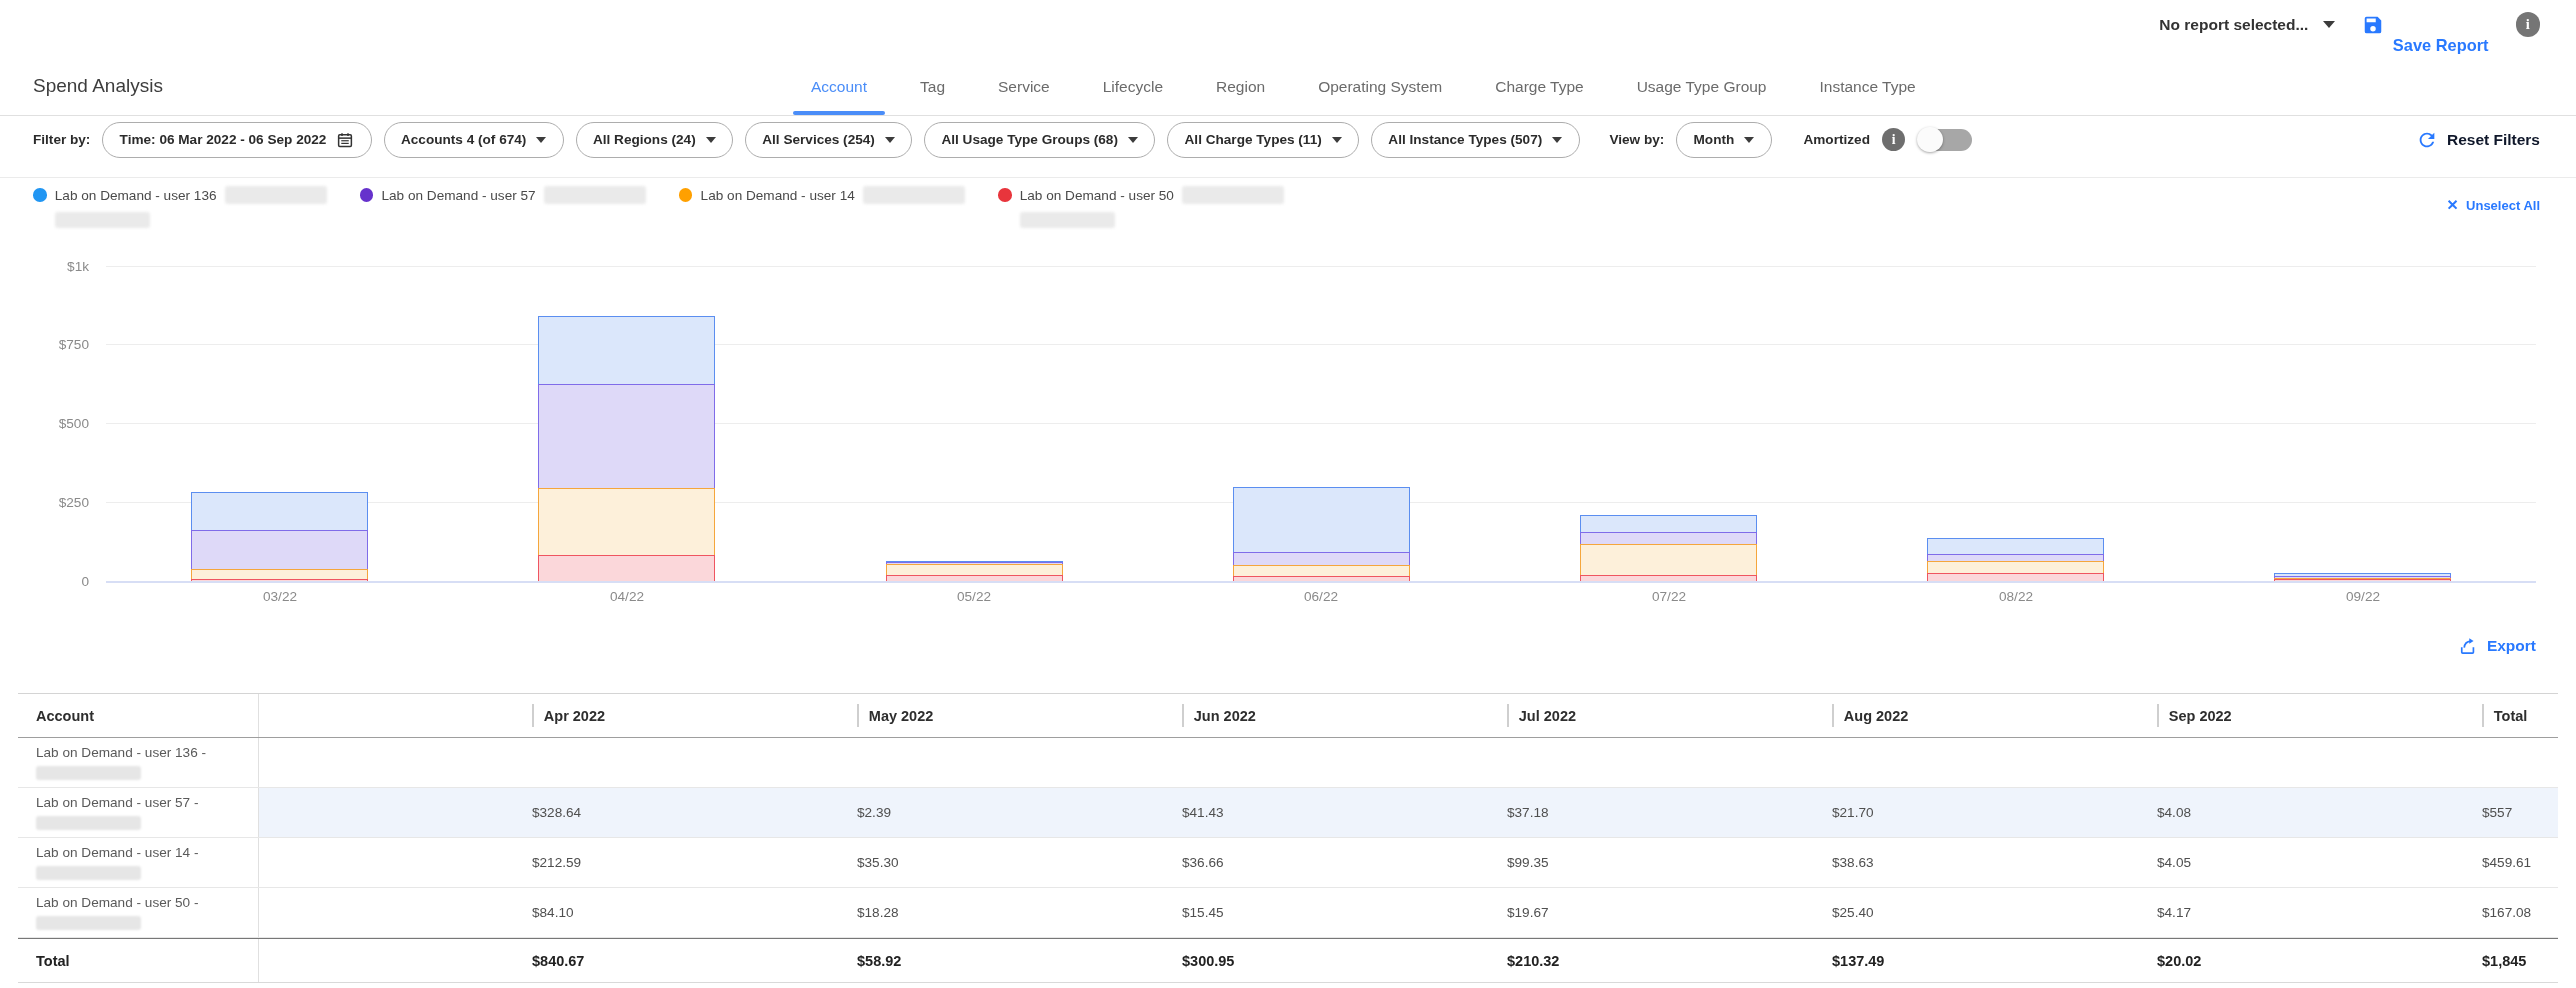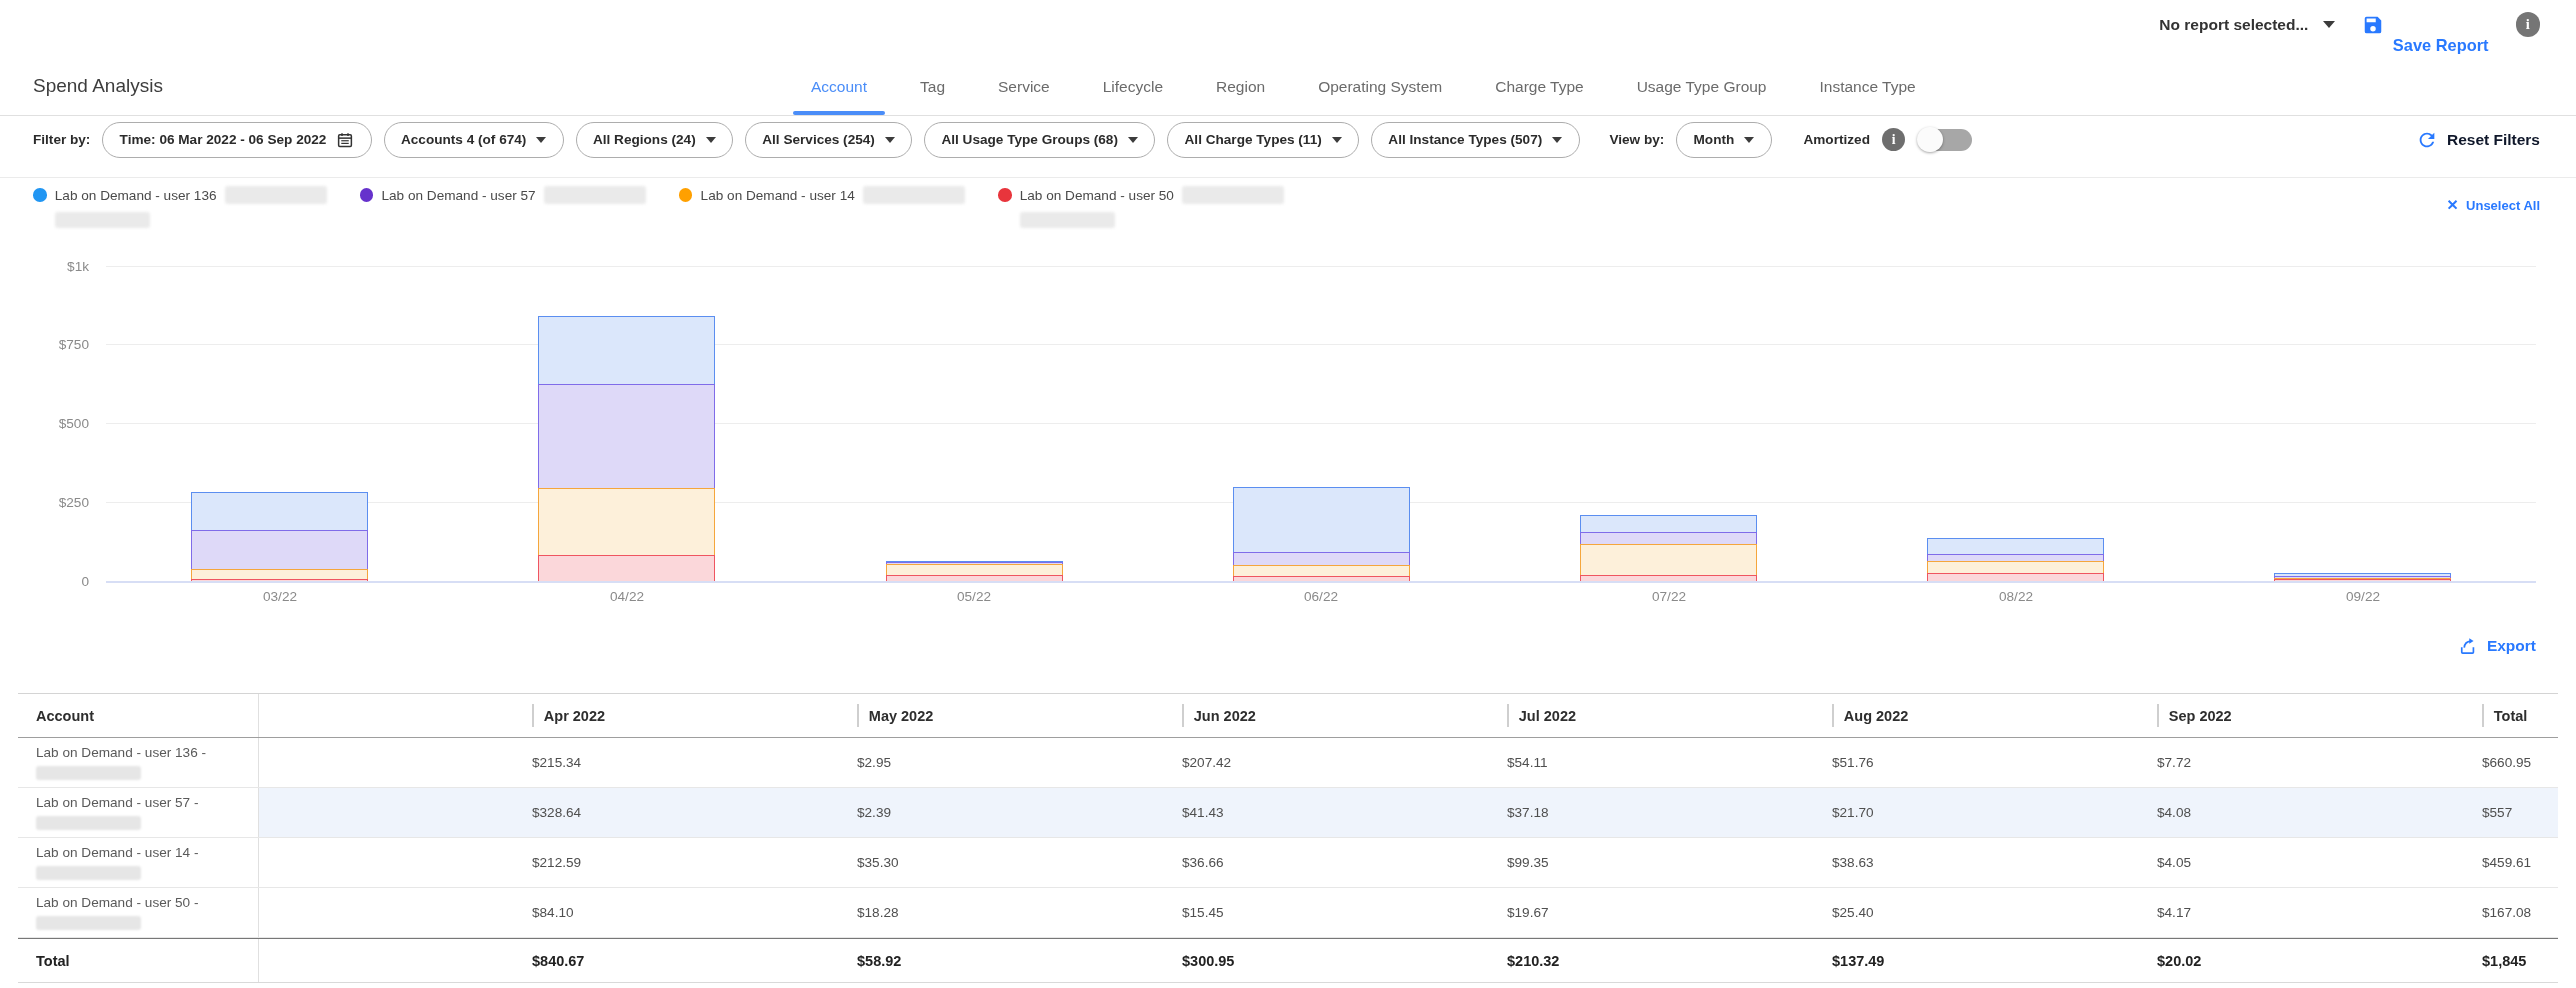--- a/index.html
+++ b/index.html
@@ -311,142 +311,118 @@
           <span class="tick"></span>
           <span class="hdr-txt">Total</span>
         </div>
       </div>
     </div>
     <div class="trow data">
       <div class="c-account">
         <span class="acct-name">Lab on Demand - user 136 -</span>
         <span class="redact table-r"></span>
       </div>
+    </div>
+    <div class="trow data">
+      <div class="c-account">
+        <span class="acct-name">Lab on Demand - user 57 -</span>
+        <span class="redact table-r"></span>
+      </div>
+      <div class="c-rest hl">
+        <div class="c-gap"></div>
+        <div class="c-month">
+          <span class="val">$328.64</span>
+        </div>
+        <div class="c-month">
+          <span class="val">$2.39</span>
+        </div>
+        <div class="c-month">
+          <span class="val">$41.43</span>
+        </div>
+        <div class="c-month">
+          <span class="val">$37.18</span>
+        </div>
+        <div class="c-month">
+          <span class="val">$21.70</span>
+        </div>
+        <div class="c-month">
+          <span class="val">$4.08</span>
+        </div>
+        <div class="c-total">
+          <span class="val">$557</span>
+        </div>
+      </div>
+    </div>
+    <div class="trow data">
+      <div class="c-account">
+        <span class="acct-name">Lab on Demand - user 14 -</span>
+        <span class="redact table-r"></span>
+      </div>
       <div class="c-rest">
         <div class="c-gap"></div>
         <div class="c-month">
-          <span class="val">$215.34</span>
-        </div>
-        <div class="c-month">
-          <span class="val">$2.95</span>
-        </div>
-        <div class="c-month">
-          <span class="val">$207.42</span>
-        </div>
-        <div class="c-month">
-          <span class="val">$54.11</span>
-        </div>
-        <div class="c-month">
-          <span class="val">$51.76</span>
-        </div>
-        <div class="c-month">
-          <span class="val">$7.72</span>
+          <span class="val">$212.59</span>
+        </div>
+        <div class="c-month">
+          <span class="val">$35.30</span>
+        </div>
+        <div class="c-month">
+          <span class="val">$36.66</span>
+        </div>
+        <div class="c-month">
+          <span class="val">$99.35</span>
+        </div>
+        <div class="c-month">
+          <span class="val">$38.63</span>
+        </div>
+        <div class="c-month">
+          <span class="val">$4.05</span>
         </div>
         <div class="c-total">
-          <span class="val">$660.95</span>
+          <span class="val">$459.61</span>
         </div>
       </div>
     </div>
     <div class="trow data">
       <div class="c-account">
-        <span class="acct-name">Lab on Demand - user 57 -</span>
-        <span class="redact table-r"></span>
-      </div>
-      <div class="c-rest hl">
-        <div class="c-gap"></div>
-        <div class="c-month">
-          <span class="val">$328.64</span>
-        </div>
-        <div class="c-month">
-          <span class="val">$2.39</span>
-        </div>
-        <div class="c-month">
-          <span class="val">$41.43</span>
-        </div>
-        <div class="c-month">
-          <span class="val">$37.18</span>
-        </div>
-        <div class="c-month">
-          <span class="val">$21.70</span>
-        </div>
-        <div class="c-month">
-          <span class="val">$4.08</span>
-        </div>
-        <div class="c-total">
-          <span class="val">$557</span>
-        </div>
-      </div>
-    </div>
-    <div class="trow data">
-      <div class="c-account">
-        <span class="acct-name">Lab on Demand - user 14 -</span>
+        <span class="acct-name">Lab on Demand - user 50 -</span>
         <span class="redact table-r"></span>
       </div>
       <div class="c-rest">
         <div class="c-gap"></div>
         <div class="c-month">
-          <span class="val">$212.59</span>
-        </div>
-        <div class="c-month">
-          <span class="val">$35.30</span>
-        </div>
-        <div class="c-month">
-          <span class="val">$36.66</span>
-        </div>
-        <div class="c-month">
-          <span class="val">$99.35</span>
-        </div>
-        <div class="c-month">
-          <span class="val">$38.63</span>
-        </div>
-        <div class="c-month">
-          <span class="val">$4.05</span>
+          <span class="val">$84.10</span>
+        </div>
+        <div class="c-month">
+          <span class="val">$18.28</span>
+        </div>
+        <div class="c-month">
+          <span class="val">$15.45</span>
+        </div>
+        <div class="c-month">
+          <span class="val">$19.67</span>
+        </div>
+        <div class="c-month">
+          <span class="val">$25.40</span>
+        </div>
+        <div class="c-month">
+          <span class="val">$4.17</span>
         </div>
         <div class="c-total">
-          <span class="val">$459.61</span>
-        </div>
-      </div>
-    </div>
-    <div class="trow data">
-      <div class="c-account">
-        <span class="acct-name">Lab on Demand - user 50 -</span>
-        <span class="redact table-r"></span>
+          <span class="val">$167.08</span>
+        </div>
+      </div>
+    </div>
+    <div class="trow total">
+      <div class="c-account">
+        <span class="acct-name">Total</span>
       </div>
       <div class="c-rest">
         <div class="c-gap"></div>
         <div class="c-month">
-          <span class="val">$84.10</span>
-        </div>
-        <div class="c-month">
-          <span class="val">$18.28</span>
-        </div>
-        <div class="c-month">
-          <span class="val">$15.45</span>
-        </div>
-        <div class="c-month">
-          <span class="val">$19.67</span>
-        </div>
-        <div class="c-month">
-          <span class="val">$25.40</span>
-        </div>
-        <div class="c-month">
-          <span class="val">$4.17</span>
-        </div>
-        <div class="c-total">
-          <span class="val">$167.08</span>
-        </div>
-      </div>
-    </div>
-    <div class="trow total">
-      <div class="c-account">
-        <span class="acct-name">Total</span>
-      </div>
-      <div class="c-rest">
-        <div class="c-gap"></div>
-        <div class="c-month">
           <span class="val">$840.67</span>
         </div>
         <div class="c-month">
           <span class="val">$58.92</span>
         </div>
         <div class="c-month">
           <span class="val">$300.95</span>
         </div>
         <div class="c-month">
           <span class="val">$210.32</span>

